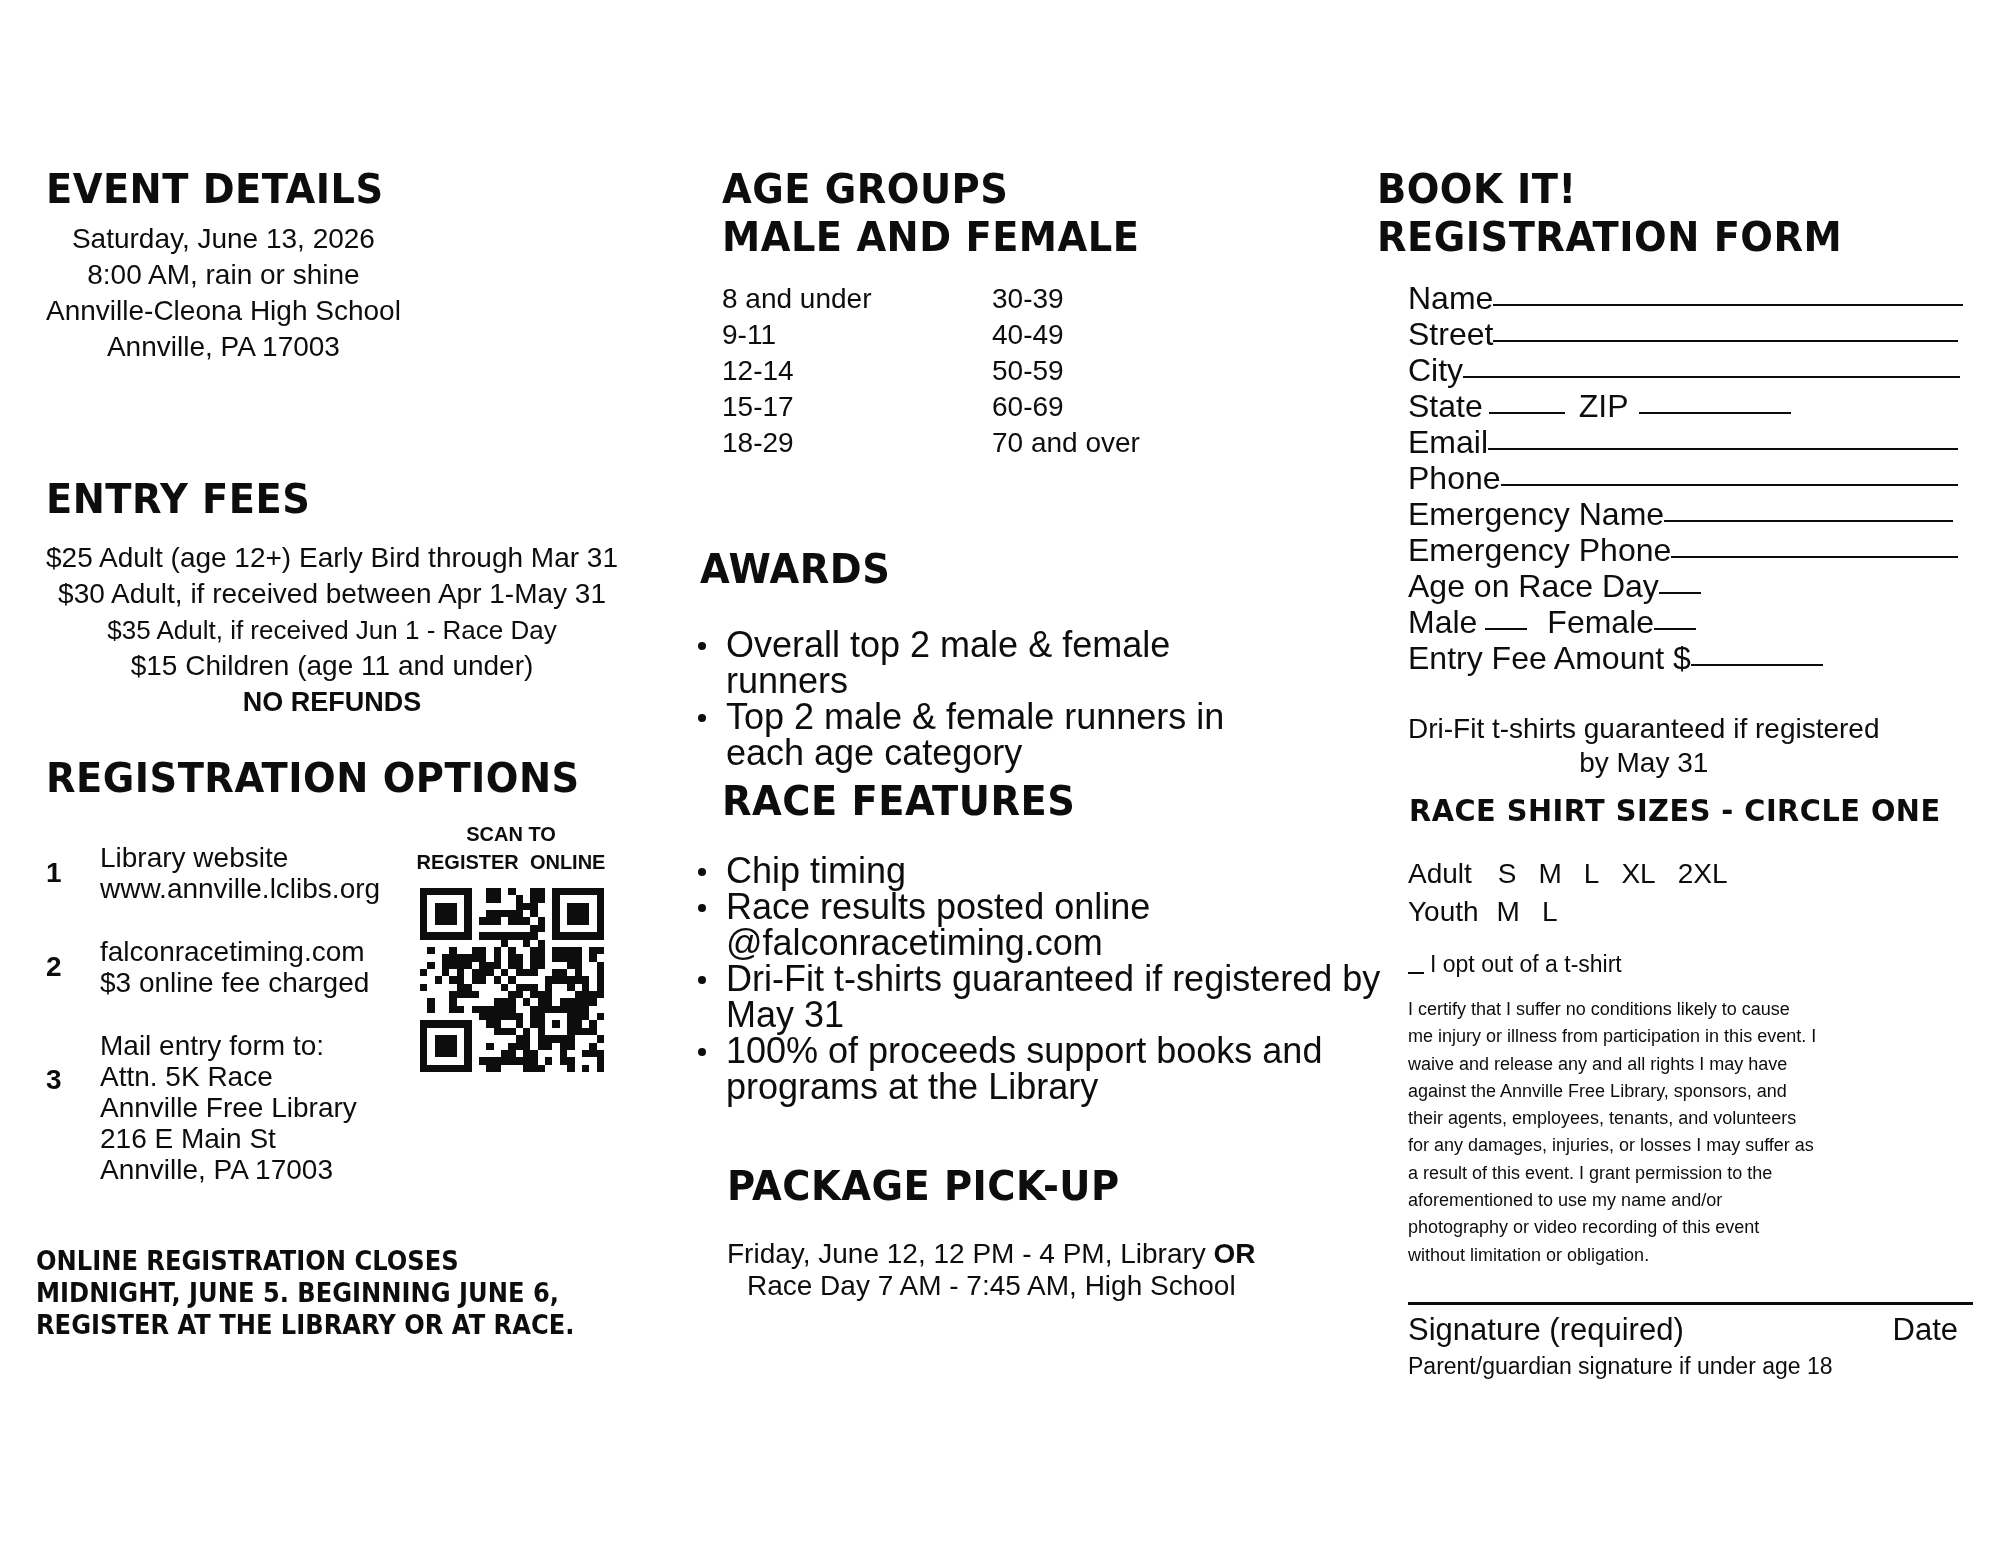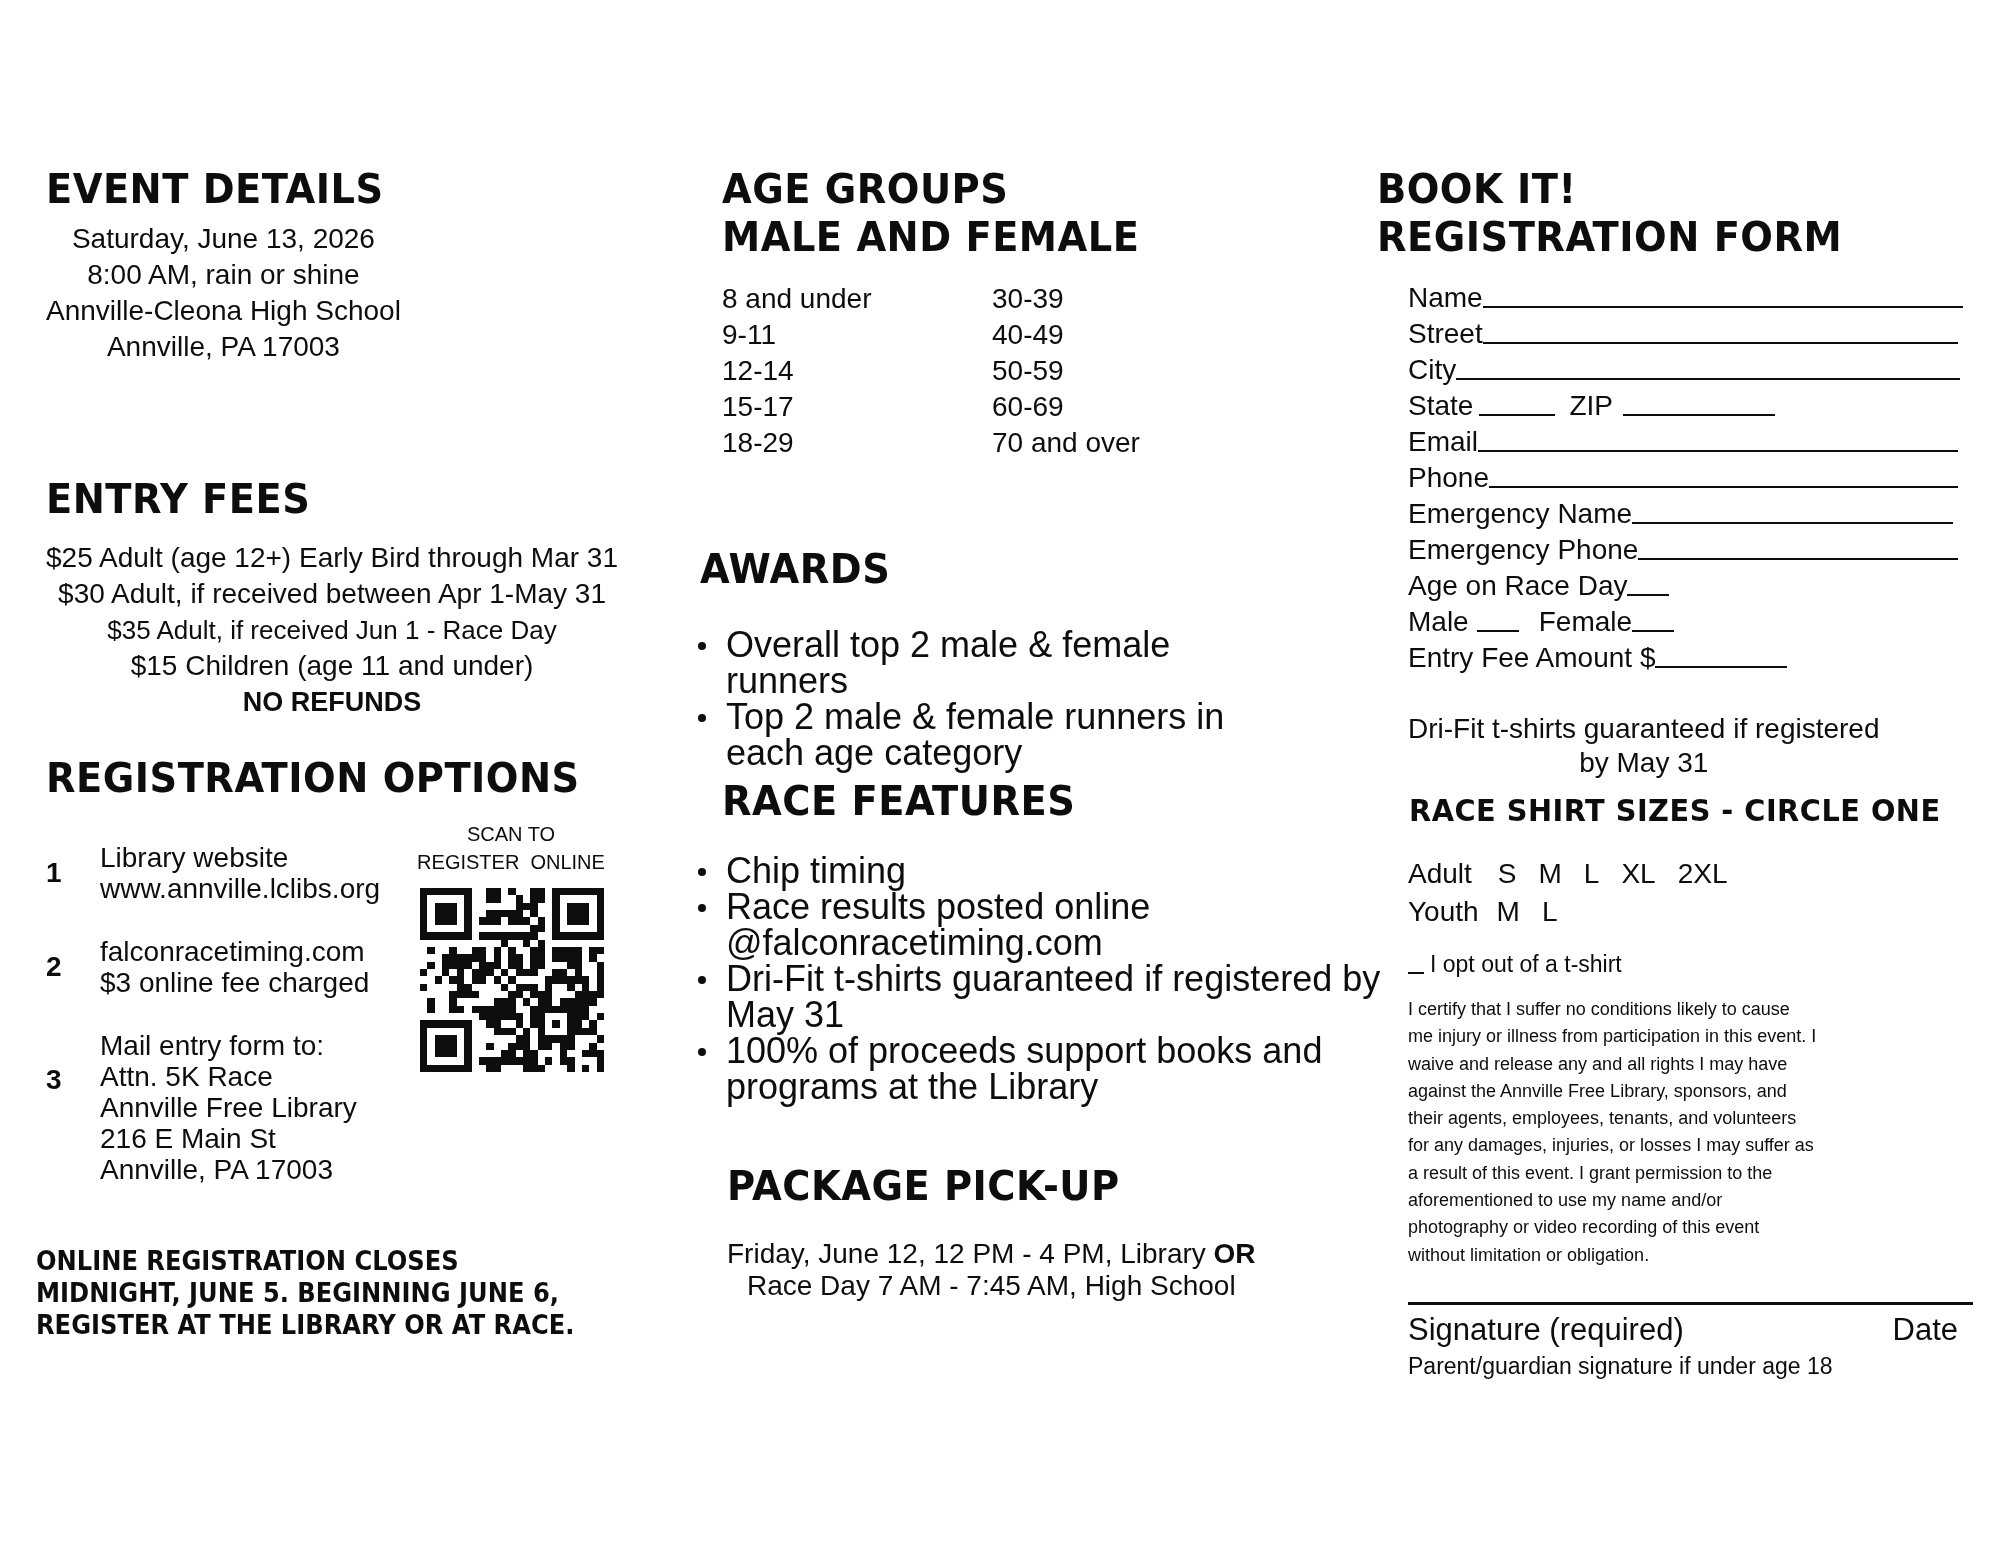--- a/index.html
+++ b/index.html
@@ -10,27 +10,27 @@
        font-size: 40px; line-height: 48px; letter-spacing: 0.5px; margin: 0; white-space: nowrap;
        transform: scaleX(0.96); transform-origin: left top; }
   .body { font-size: 28px; line-height: 36px; white-space: nowrap; text-align: center; }
   .lines div { height: 36px; }
   .bold { font-weight: bold; }
   ul.bullets { list-style: none; margin: 0; padding: 0; }
   ul.bullets li { position: relative; padding-left: 28px; font-size: 36px; line-height: 36px; }
   ul.bullets li::before { content: ""; position: absolute; left: 0; top: 15px; width: 8px; height: 8px;
        border-radius: 50%; background: #0d0d0d; }
   .agegrid { display: grid; grid-template-columns: 270px 200px; font-size: 28px; line-height: 36px; }
-  .form-row { display: flex; align-items: center; font-size: 28px; line-height: 36px; height: 36px; white-space: nowrap; }
+  .form-row { display: flex; align-items: flex-start; font-size: 32px; line-height: 36px; height: 36px; white-space: nowrap; }
   .blank { display: inline-block; border-bottom: 2px solid #0d0d0d; height: 24px; margin-bottom: 6px; }
   .blank.fill { flex: 1; }
   .opt { display: flex; align-items: center; }
   .opt-num { width: 54px; font-size: 28px; font-weight: bold; }
   .opt-text { font-size: 28px; line-height: 31px; }
-  .qr-label { font-size: 20px; font-weight: normal; text-align: center; line-height: 28px; }
+  .qr-label { font-size: 20px; font-weight: bold; text-align: center; line-height: 28px; }
   .sizes span { display: inline-block; margin-right: 22px; }
   .waiver { font-size: 18px; line-height: 27.3px; white-space: nowrap; }
   .closing { font-family: "DejaVu Sans", sans-serif; font-weight: bold; font-size: 26px; line-height: 32px;
              text-transform: uppercase; white-space: nowrap; transform: scaleX(0.93); transform-origin: left top; }
 </style>
 </head>
 <body>
 
 <div class="abs" style="left:46px; top:165px;">
   <h2 class="h">Event Details</h2>

